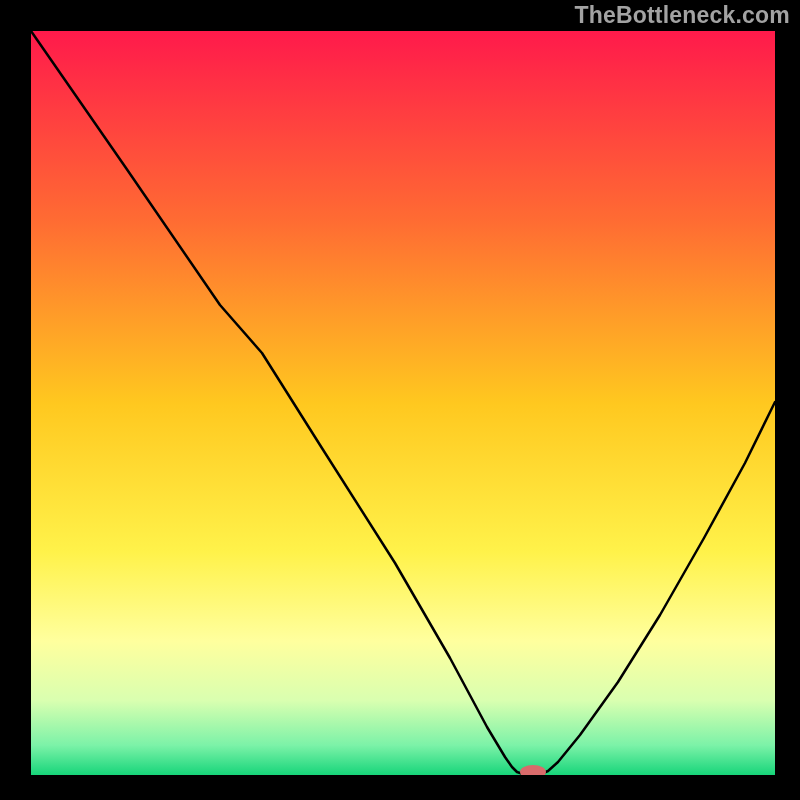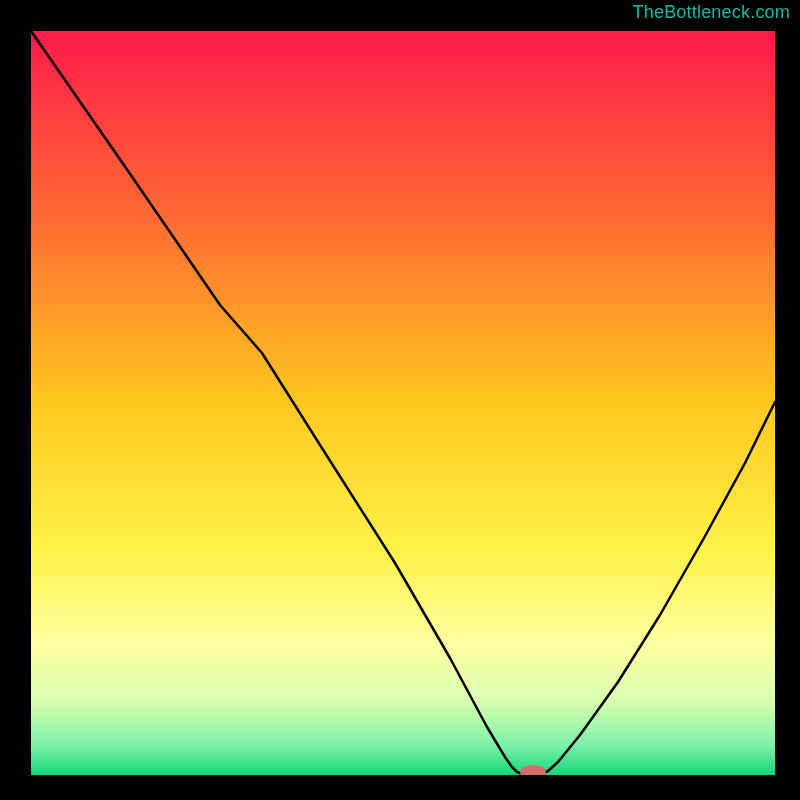--- a/index.html
+++ b/index.html
@@ -16,23 +16,23 @@
     left: 0;
     top: 0;
     width: 800px;
     height: 800px;
     background: #000;
   }
   .watermark {
     position: absolute;
     top: 2px;
     right: 10px;
-    color: #14b8a6;
-    font-size: 18px;
-    font-weight: 400;
+    color: #a3a3a3;
+    font-size: 23px;
+    font-weight: 700;
     letter-spacing: 0.2px;
   }
   svg {
     position: absolute;
     left: 0;
     top: 0;
   }
 </style>
 </head>
 <body>

